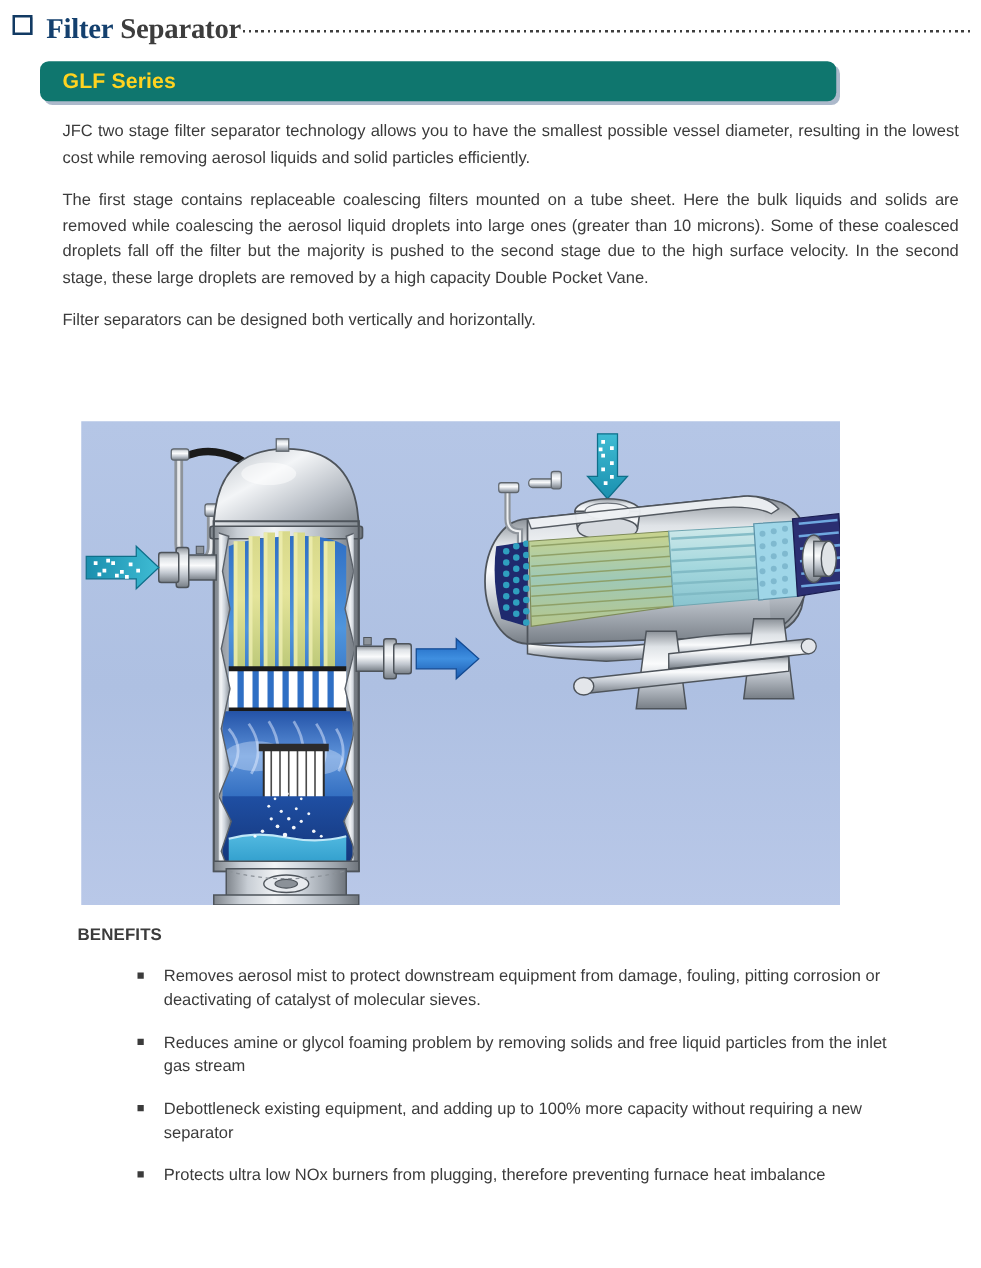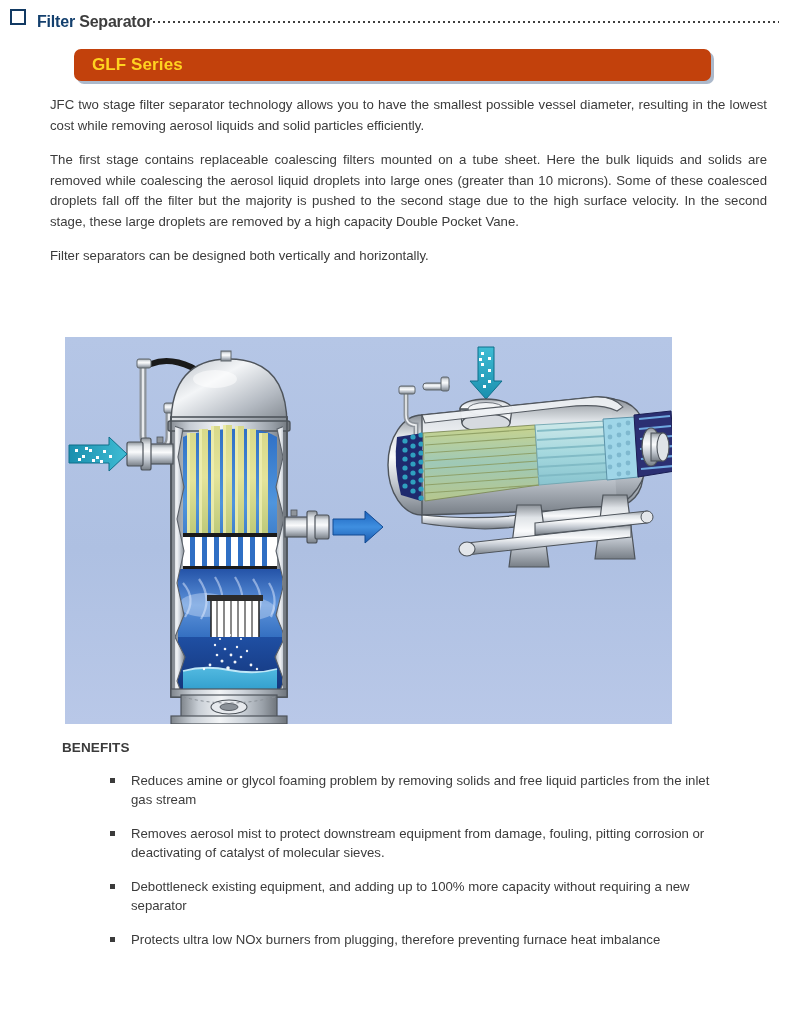--- a/index.html
+++ b/index.html
@@ -39,25 +39,26 @@
     background: #123a63;
   }
   .title-box-icon .inner {
     position: absolute;
     left: 0; top: 0;
     width: 12px; height: 12px;
     border: 2.5px solid #123a63;
     background: #ffffff;
   }
   .title-text {
-    font-size: 16px;
+    font-size: 23px;
     font-weight: bold;
     letter-spacing: -0.2px;
     white-space: nowrap;
     flex: 0 0 auto;
+    font-family: Liberation Serif, serif;
   }
   .title-word-1 { color: #14406e; }
   .title-word-2 { color: #3d3d3d; }
   .title-leader {
     flex: 1 1 auto;
     height: 16px;
     margin-left: 1px;
     position: relative;
     overflow: hidden;
   }
@@ -75,29 +76,28 @@
     );
   }
 
   
   .banner-wrap {
     padding: 5px 8px 0 32px;
   }
   .banner {
     position: relative;
     height: 32px;
-    background: #c2410c;
+    background: #0f766e;
     border-radius: 7px;
     box-shadow: 3px 3px 0 rgba(70,100,140,0.45);
     display: flex;
     align-items: center;
     padding-left: 18px;
     box-sizing: border-box;
     width: 637px;
-    margin-left: 42px;
   }
   .banner-label {
     color: #ffd320;
     font-size: 17px;
     font-weight: bold;
     letter-spacing: 0.1px;
   }
 
   
   .body-copy {
@@ -554,25 +554,25 @@
       </g>
     </g>
   </svg>
 </div>
 
 <div class="benefits">
   <div class="benefits-heading">BENEFITS</div>
   <ul class="benefit-list">
     <li class="benefit-item">
       <span class="benefit-bullet"></span>
-      <span>Reduces amine or glycol foaming problem by removing solids and free liquid particles from the inlet gas stream</span>
+      <span>Removes aerosol mist to protect downstream equipment from damage, fouling, pitting corrosion or deactivating of catalyst of molecular sieves.</span>
     </li>
     <li class="benefit-item">
       <span class="benefit-bullet"></span>
-      <span>Removes aerosol mist to protect downstream equipment from damage, fouling, pitting corrosion or deactivating of catalyst of molecular sieves.</span>
+      <span>Reduces amine or glycol foaming problem by removing solids and free liquid particles from the inlet gas stream</span>
     </li>
     <li class="benefit-item">
       <span class="benefit-bullet"></span>
       <span>Debottleneck existing equipment, and adding up to 100% more capacity without requiring a new separator</span>
     </li>
     <li class="benefit-item">
       <span class="benefit-bullet"></span>
       <span>Protects ultra low NOx burners from plugging, therefore preventing furnace heat imbalance</span>
     </li>
   </ul>

